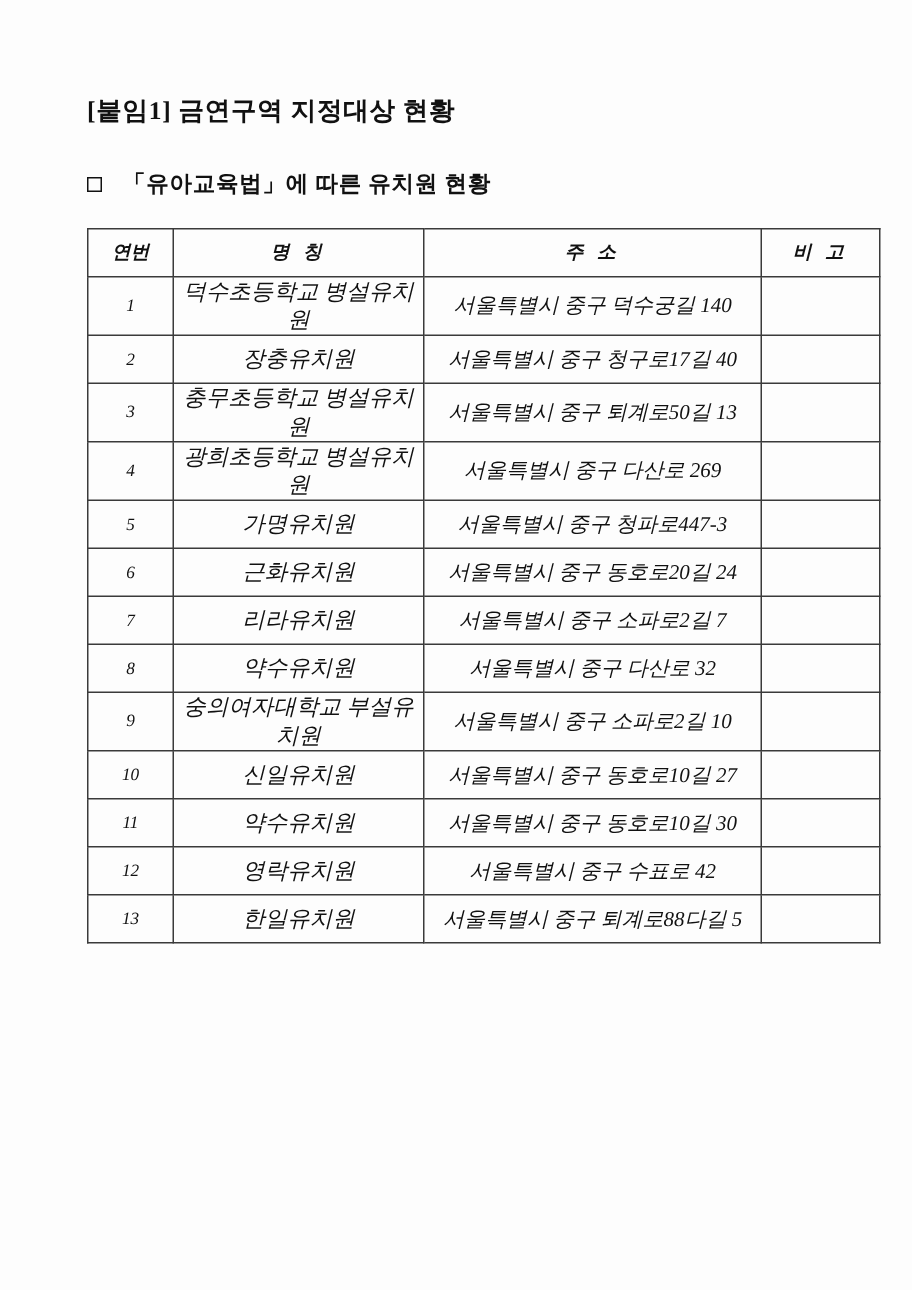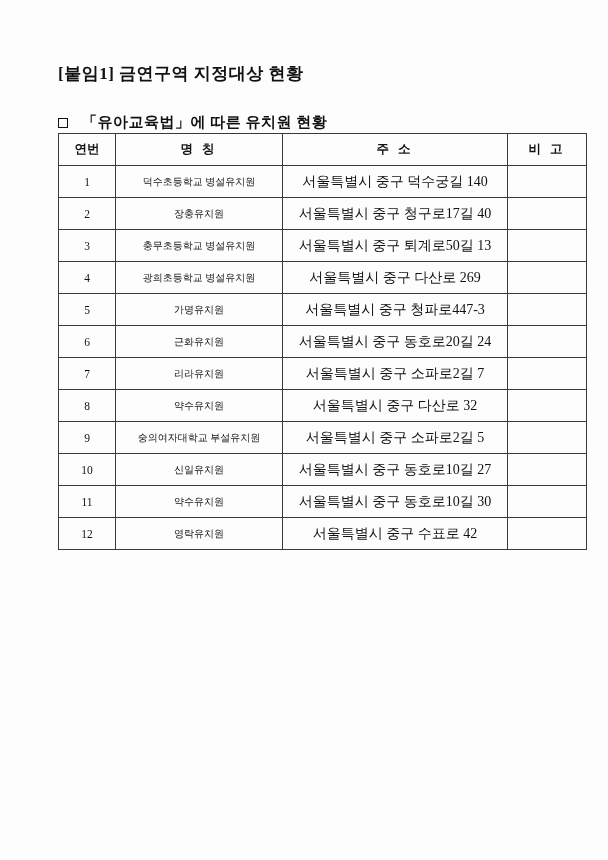--- a/index.html
+++ b/index.html
@@ -47,25 +47,26 @@
   .sq-bullet {
     display: inline-block;
     width: 10px;
     height: 10px;
     border: 1.5px solid #111;
     box-sizing: border-box;
   }
   table.listing {
     position: absolute;
     left: 58px;
-    top: 133px;
+    top: 152px;
     width: 492px;
     border-collapse: collapse;
     table-layout: fixed;
     font-size: 11.5px;
+    font-style: italic;
   }
   table.listing th,
   table.listing td {
     border: 1px solid #3a3a3a;
     height: 31px;
     padding: 0 4px;
     text-align: center;
     vertical-align: middle;
     font-weight: normal;
   }
@@ -76,21 +77,21 @@
   }
   table.listing thead th.col-no {
     letter-spacing: 0px;
   }
   .col-no { width: 48px; }
   .col-name { width: 158px; }
   .col-addr { width: 216px; }
   .col-note { width: 70px; }
 
   td.cell-no { font-size: 11.5px; }
-  td.cell-name { font-size: 10px; margin-top: 25px; }
+  td.cell-name { font-size: 15px; margin-top: 25px; }
   td.cell-addr { font-size: 14px; text-align: left; padding-left: 12px; }
   td.cell-note { }
 </style>
 </head>
 <body>
 
 <div class="page">
 
   <div class="doc-title">[붙임1] 금연구역 지정대상 현황</div>
 
@@ -153,37 +154,43 @@
       </tr>
       <tr>
         <td class="cell-no">8</td>
         <td class="cell-name">약수유치원</td>
         <td class="cell-addr">서울특별시 중구 다산로 32</td>
         <td class="cell-note"></td>
       </tr>
       <tr>
         <td class="cell-no">9</td>
         <td class="cell-name">숭의여자대학교 부설유치원</td>
-        <td class="cell-addr">서울특별시 중구 소파로2길 5</td>
+        <td class="cell-addr">서울특별시 중구 소파로2길 10</td>
         <td class="cell-note"></td>
       </tr>
       <tr>
         <td class="cell-no">10</td>
         <td class="cell-name">신일유치원</td>
         <td class="cell-addr">서울특별시 중구 동호로10길 27</td>
         <td class="cell-note"></td>
       </tr>
       <tr>
         <td class="cell-no">11</td>
         <td class="cell-name">약수유치원</td>
         <td class="cell-addr">서울특별시 중구 동호로10길 30</td>
         <td class="cell-note"></td>
       </tr>
       <tr>
         <td class="cell-no">12</td>
         <td class="cell-name">영락유치원</td>
         <td class="cell-addr">서울특별시 중구 수표로 42</td>
         <td class="cell-note"></td>
       </tr>
+      <tr>
+        <td class="cell-no">13</td>
+        <td class="cell-name">한일유치원</td>
+        <td class="cell-addr">서울특별시 중구 퇴계로88다길 5</td>
+        <td class="cell-note"></td>
+      </tr>
     </tbody>
   </table>
 
 </div>
 
 </body></html>

